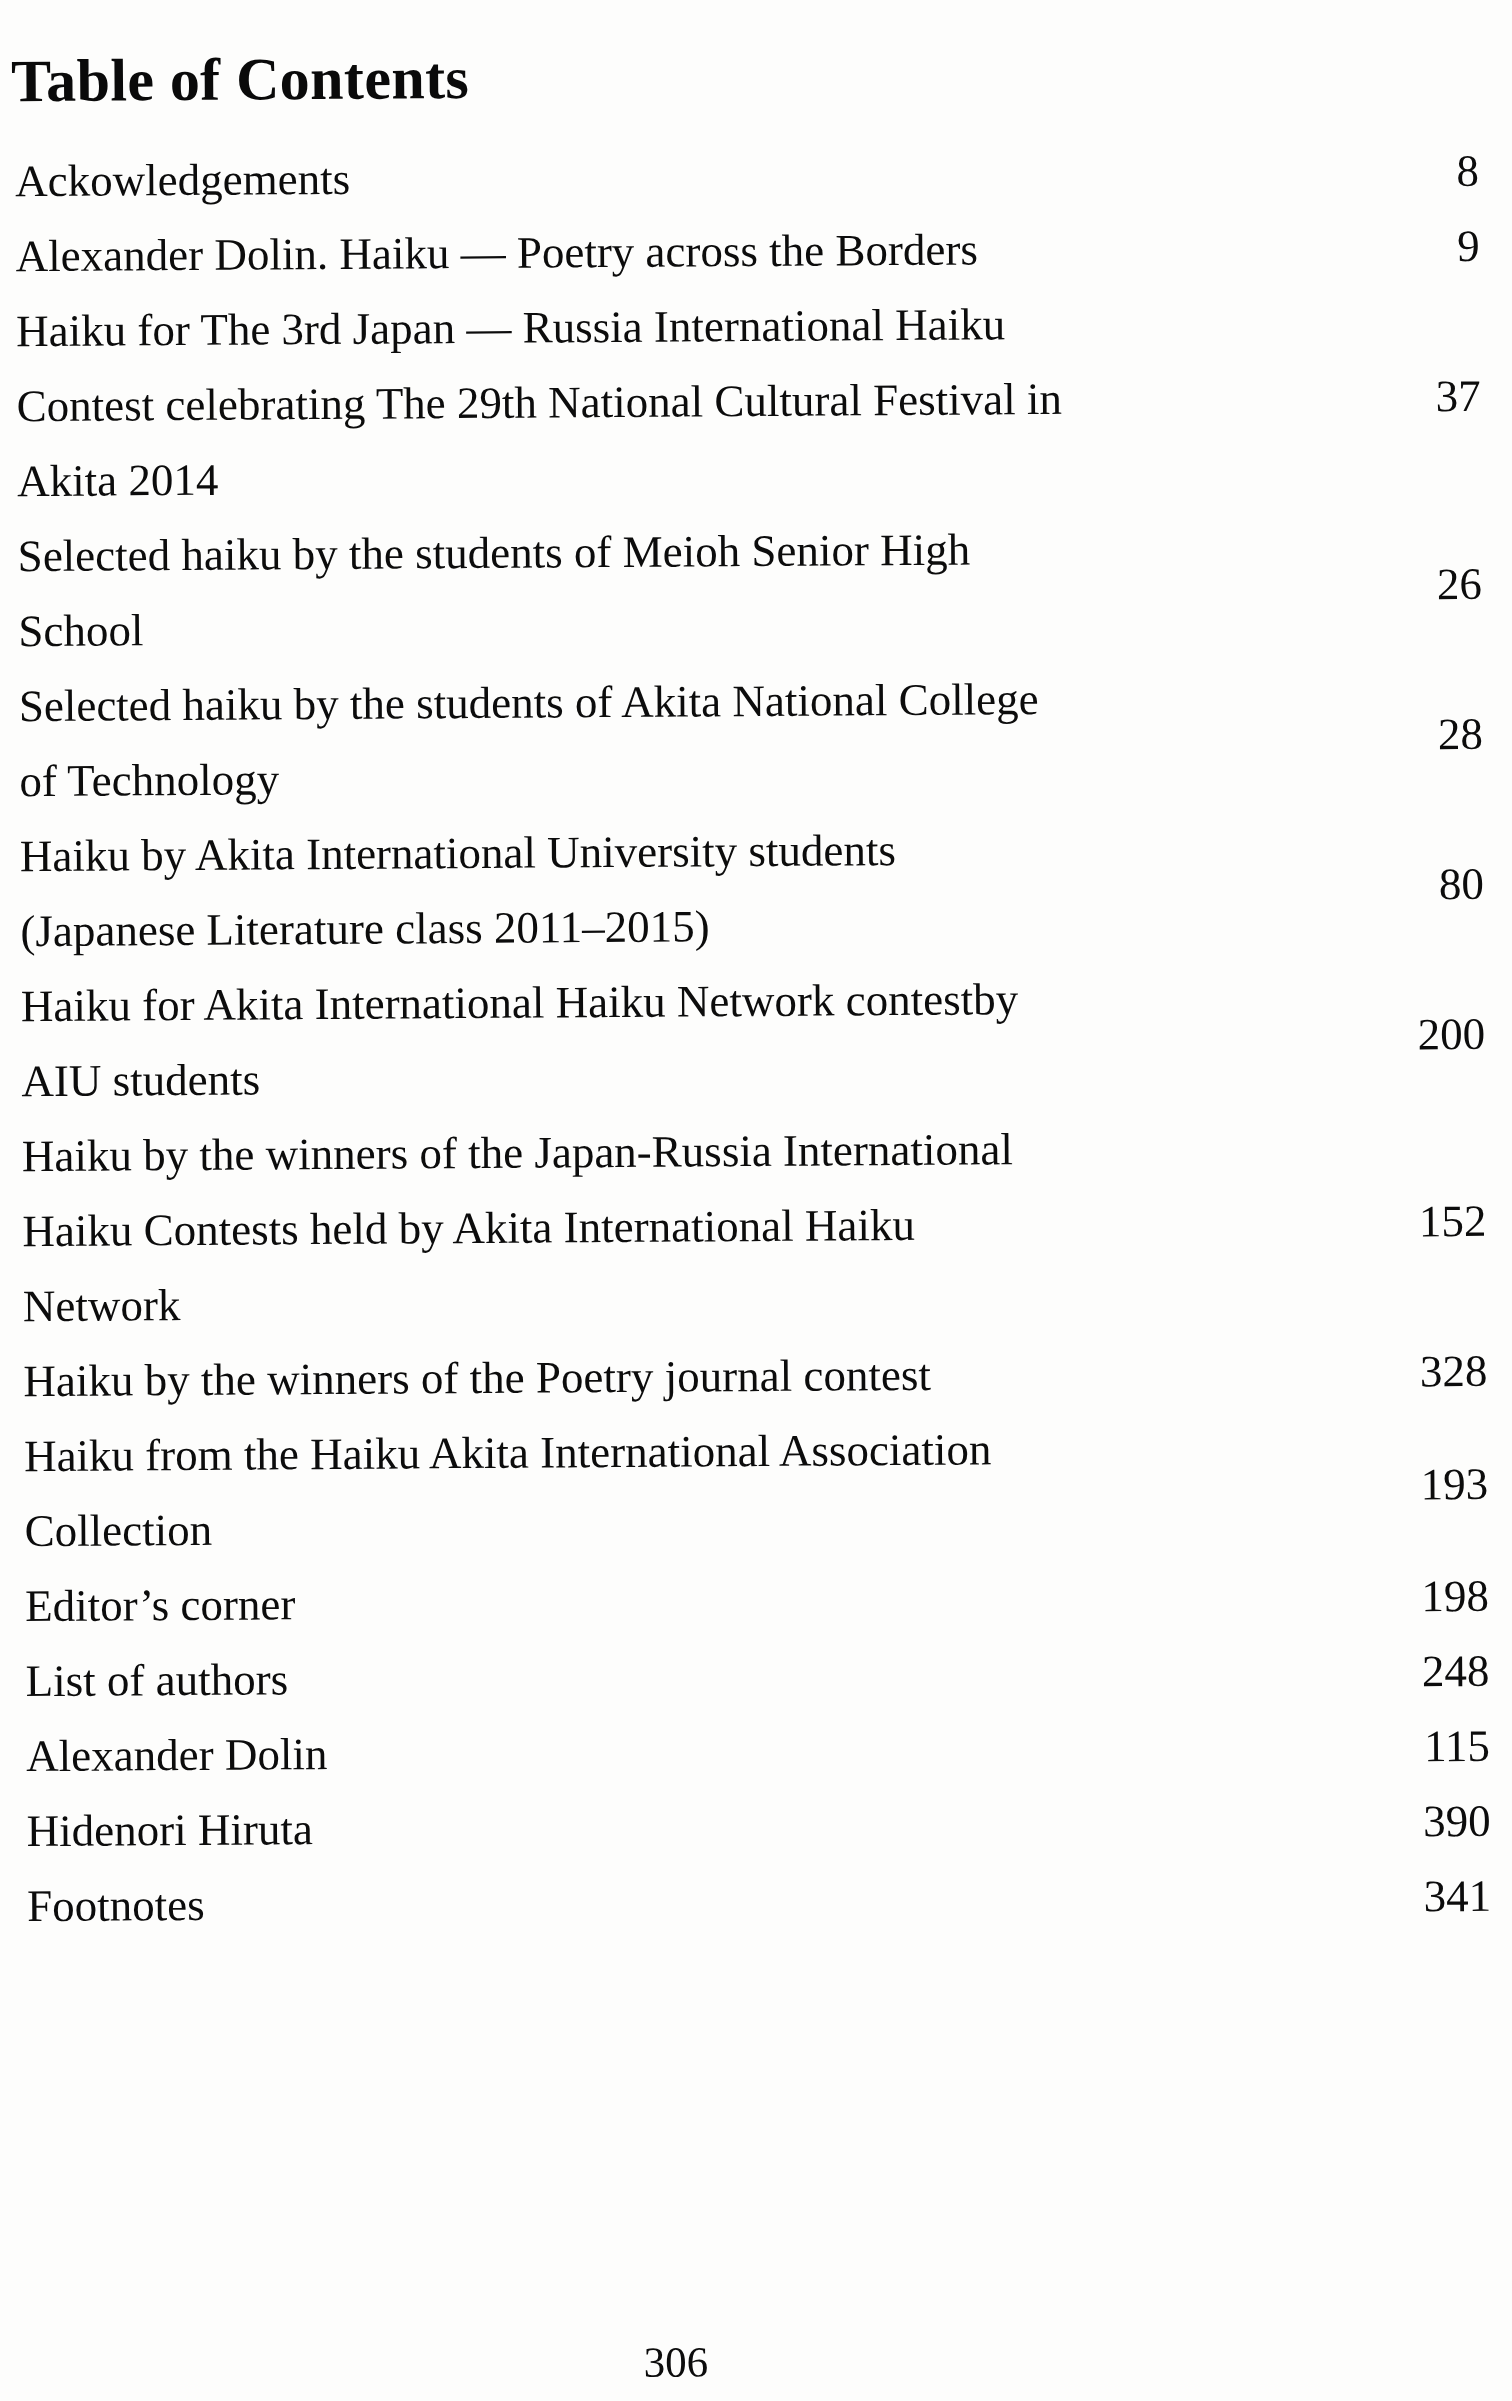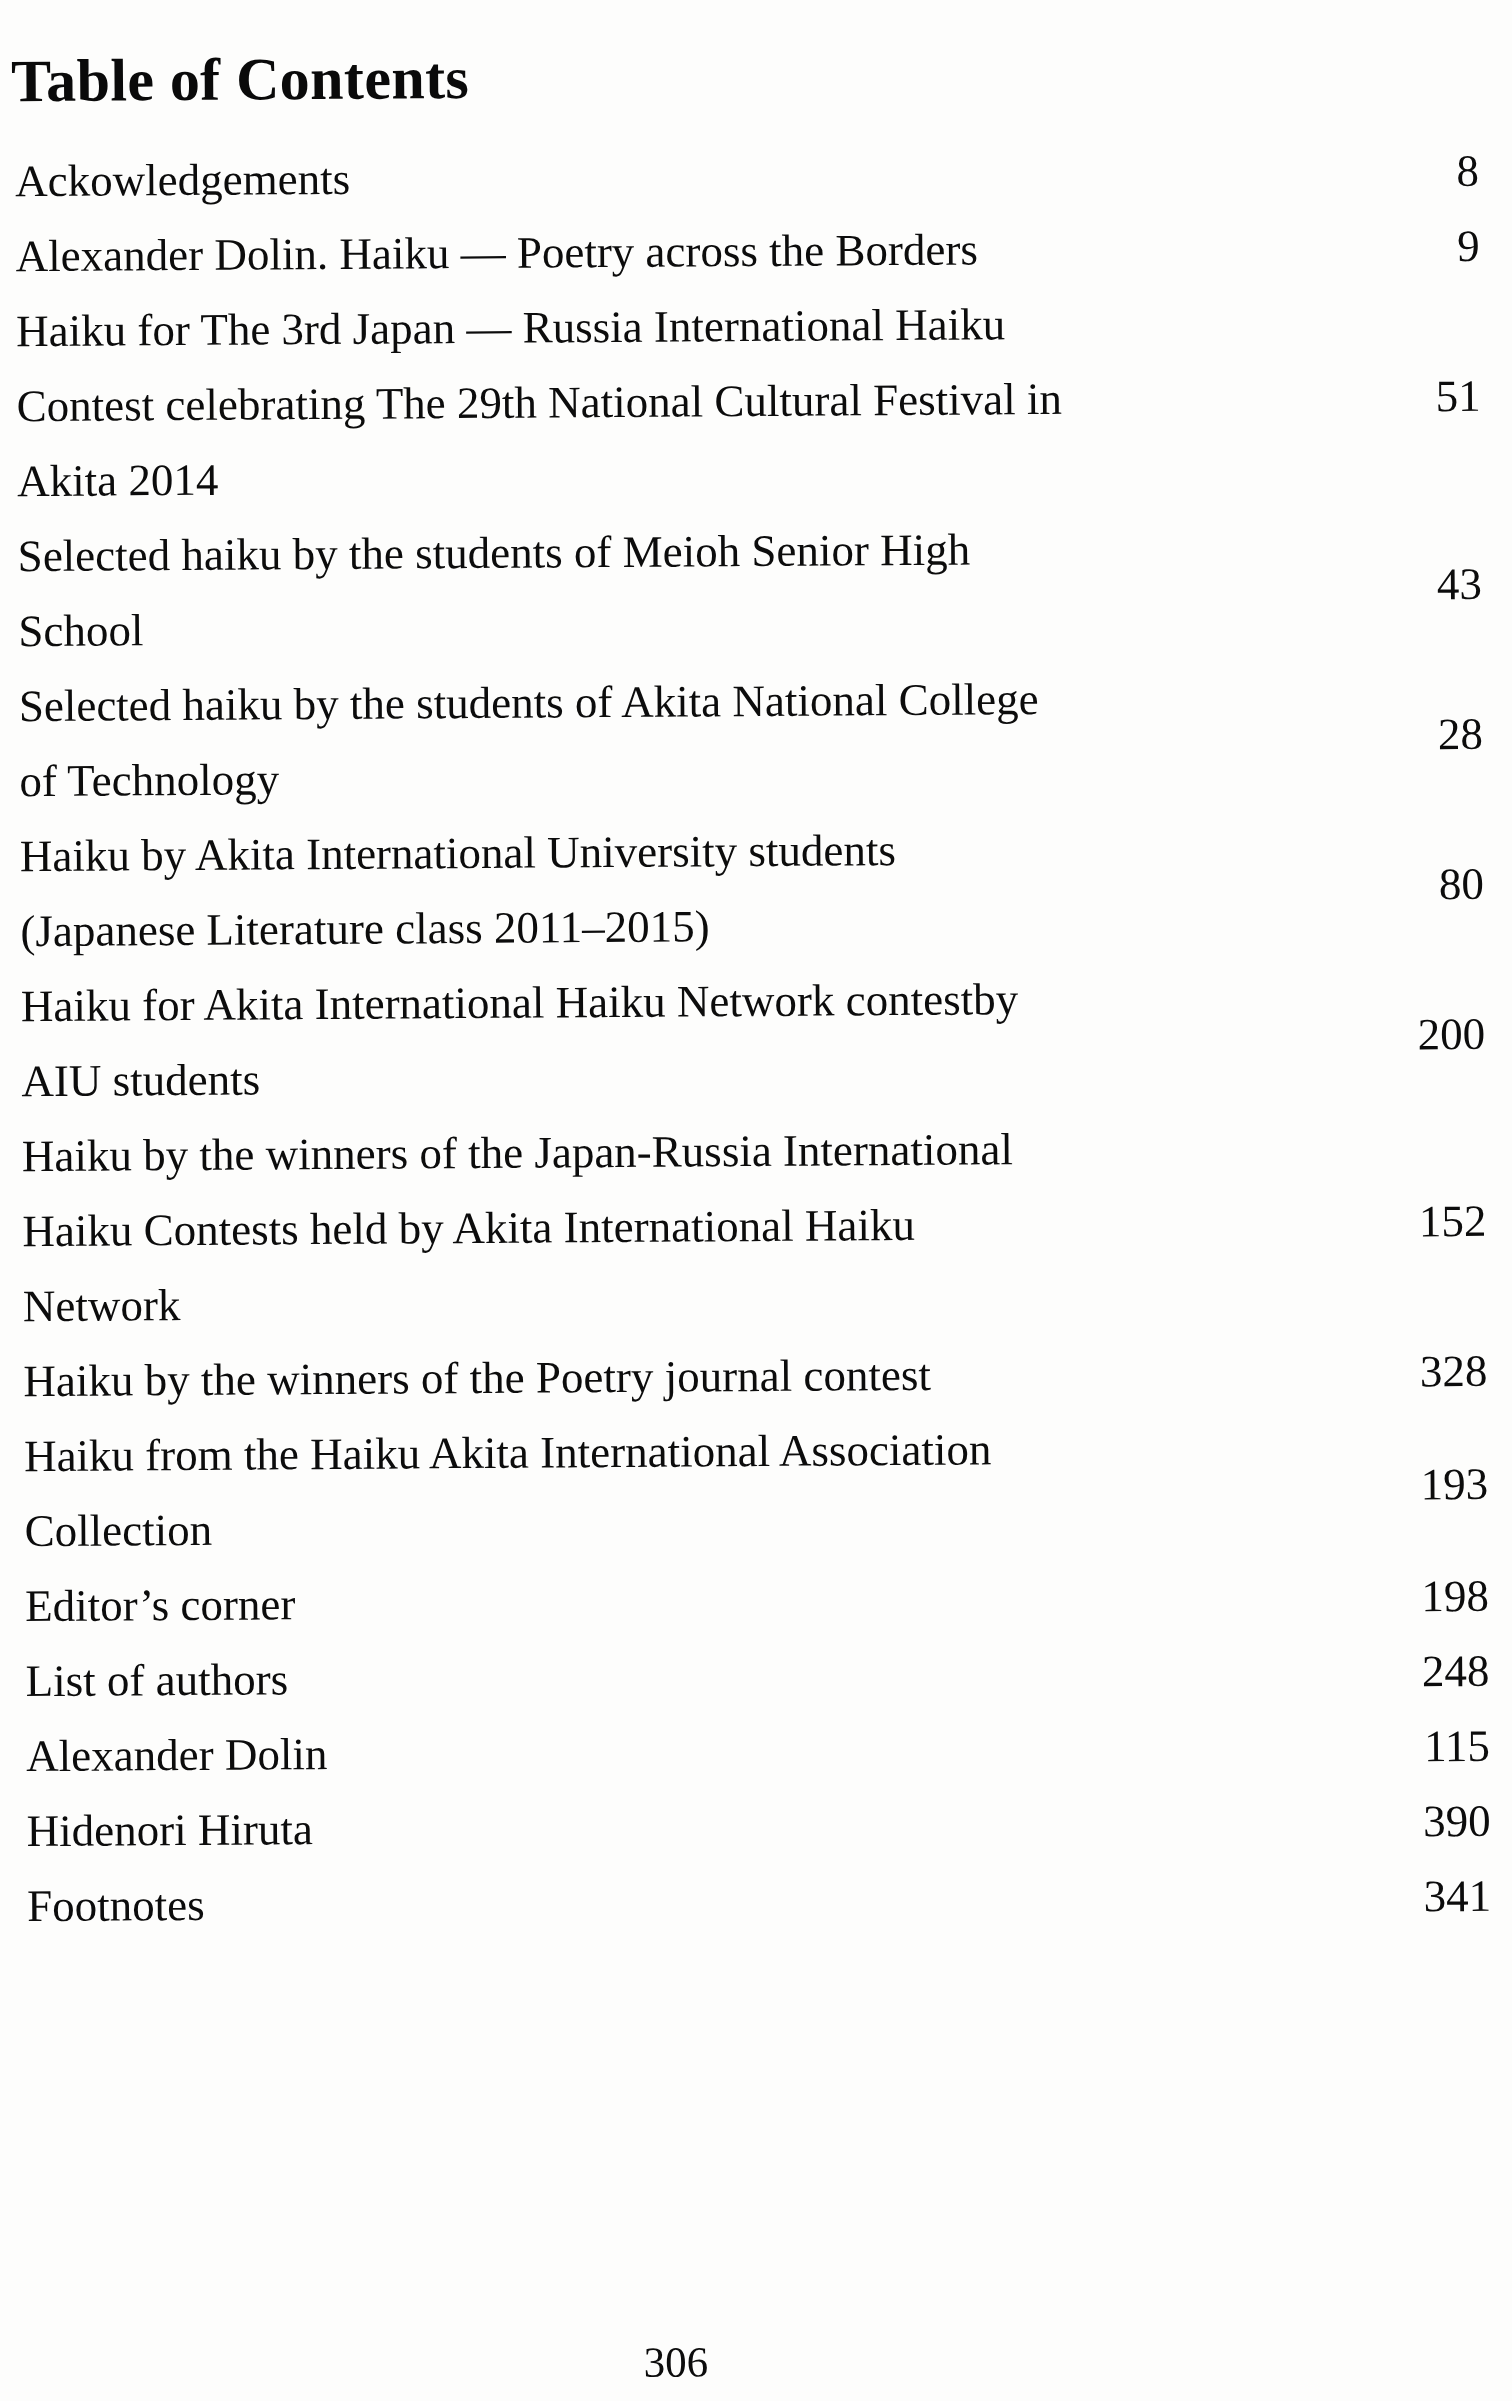--- a/index.html
+++ b/index.html
@@ -80,27 +80,27 @@
 
   <div class="toc-row">
     <span class="entry-title">Alexander Dolin. Haiku — Poetry across the Borders</span>
     <span class="entry-page">9</span>
   </div>
 
   <div class="toc-row">
     <span class="entry-title">Haiku for The 3rd Japan — Russia International Haiku
 Contest celebrating The 29th National Cultural Festival in
 Akita 2014</span>
-    <span class="entry-page">51</span>
+    <span class="entry-page">37</span>
   </div>
 
   <div class="toc-row">
     <span class="entry-title">Selected haiku by the students of Meioh Senior High
 School</span>
-    <span class="entry-page">43</span>
+    <span class="entry-page">26</span>
   </div>
 
   <div class="toc-row">
     <span class="entry-title">Selected haiku by the students of Akita National College
 of Technology</span>
     <span class="entry-page">28</span>
   </div>
 
   <div class="toc-row">
     <span class="entry-title">Haiku by Akita International University students

